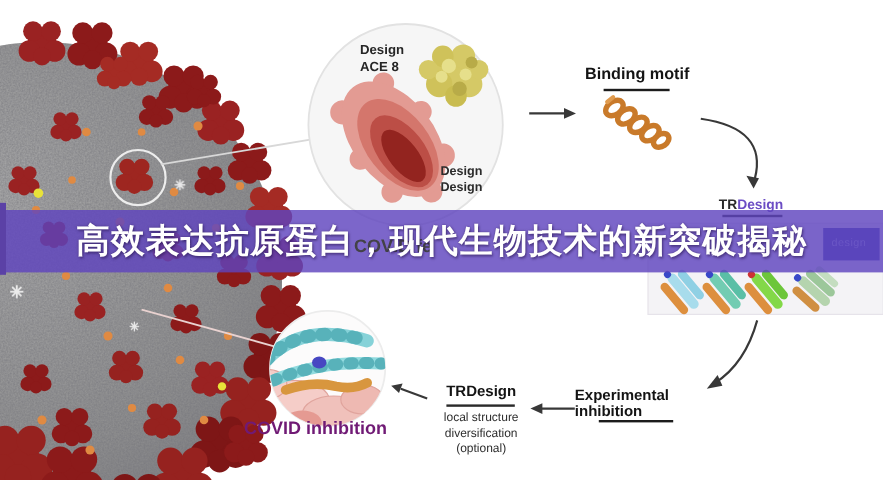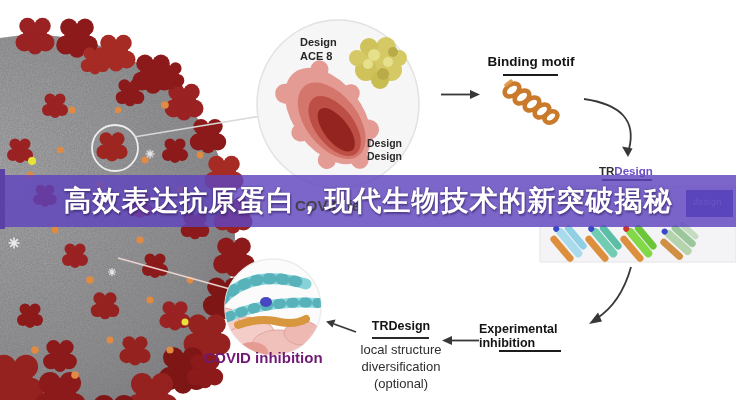--- a/index.html
+++ b/index.html
@@ -13,21 +13,21 @@
   .u-binding{left:503px;top:74px;width:55px;height:2px;background:#1c1c1c;}
   .trd-top{left:599px;top:165px;font-size:11.5px;font-weight:800;}
   .trd-top .tr{color:#2a2a2a;} .trd-top .de{color:#6b4cc4;}
   .u-trd-top{left:602px;top:179px;width:50px;height:2px;background:#2a2a2a;}
   .design-badge{left:686px;top:190px;width:47px;height:27px;background:#4347b1;z-index:2;}
   .design-badge span{position:absolute;left:7px;top:7px;font-size:9px;color:#9ba6e2;letter-spacing:.4px;}
   .experimental{left:479px;top:322px;width:102px;font-size:12.5px;font-weight:800;line-height:1.15;color:#141414;}
   .u-exp{left:499px;top:350px;width:62px;height:2px;background:#1c1c1c;}
   .trd-bottom{left:365px;top:319px;width:72px;text-align:center;font-size:12.5px;font-weight:800;color:#141414;}
   .u-trd-bottom{left:372px;top:337px;width:57px;height:1.5px;background:#2a2a2a;}
-  .trd-note{left:353px;top:342px;width:96px;text-align:center;font-size:13px;line-height:1.3;color:#2e2e2e;}
+  .trd-note{left:353px;top:342px;width:96px;text-align:center;font-size:10px;line-height:1.3;color:#2e2e2e;}
   .covid-inh{left:188px;top:349px;width:150px;text-align:center;font-size:15px;font-weight:800;color:#701a75;}
   .banner{position:absolute;left:0;top:175px;width:736px;height:52px;z-index:5;
           background:rgba(95,68,190,0.82);display:flex;align-items:center;justify-content:center;}
   .banner-bg-text{position:absolute;left:295px;top:22px;z-index:1;font-size:15px;font-weight:700;color:#404040;opacity:.95;}
   .banner-title{position:relative;z-index:2;color:#ffffff;font-size:28px;font-weight:700;letter-spacing:1px;
           text-shadow:0 0 2px rgba(40,20,80,.55),1px 2px 2px rgba(40,20,80,.45);white-space:nowrap;}
   .left-strip{position:absolute;left:0;top:169px;width:5px;height:60px;background:#5b41a6;z-index:6;}
 </style>
 </head>
 <body>

